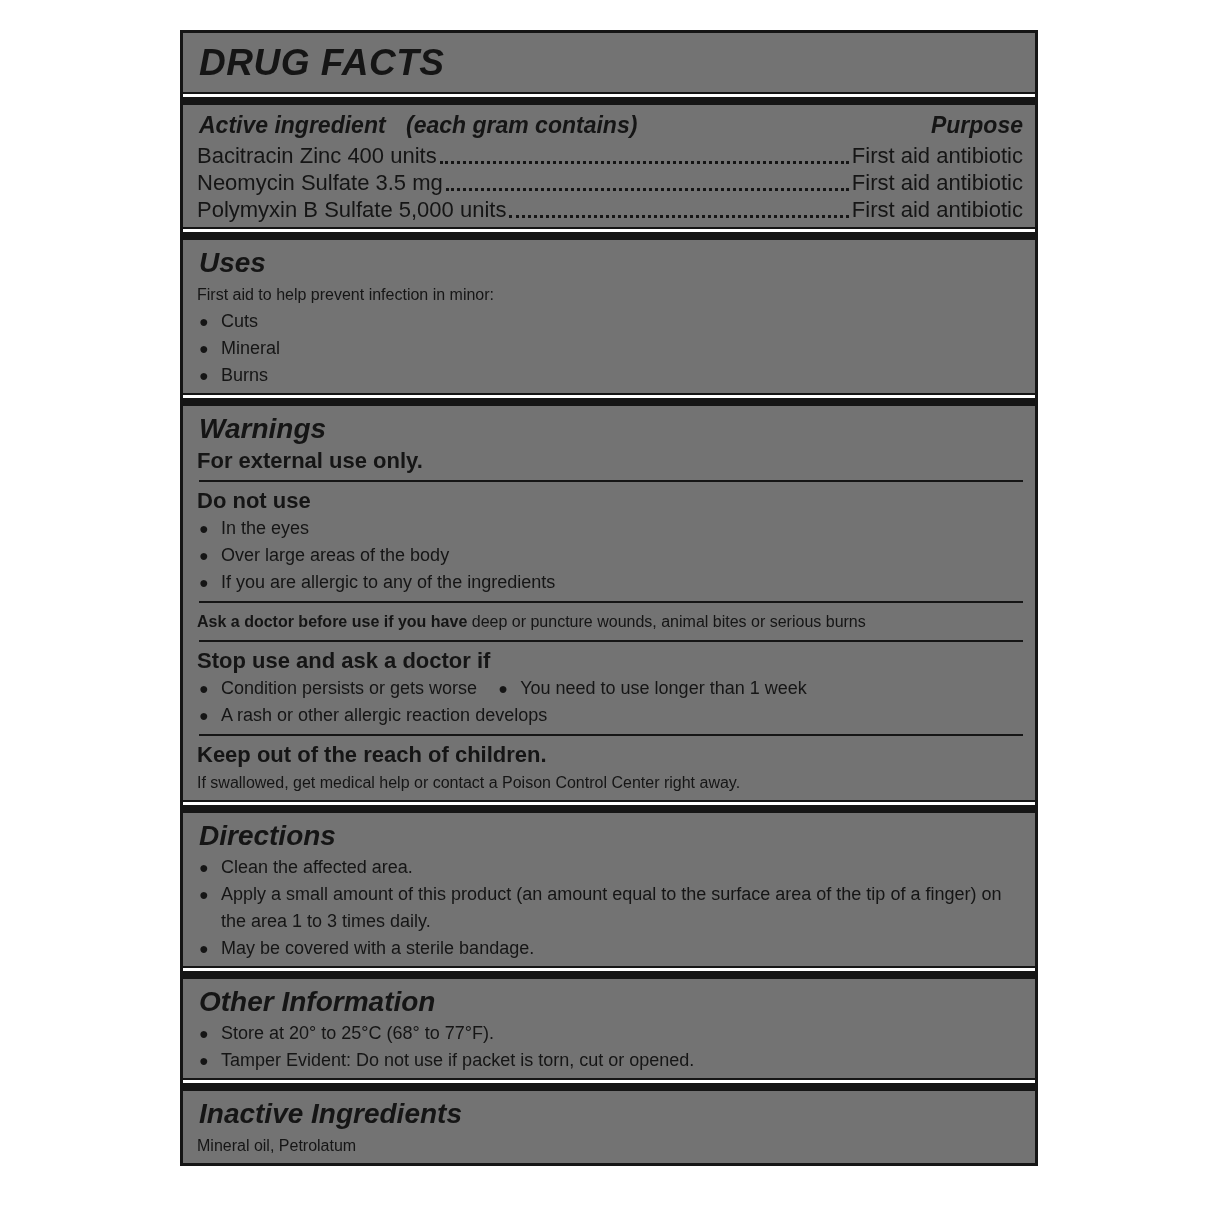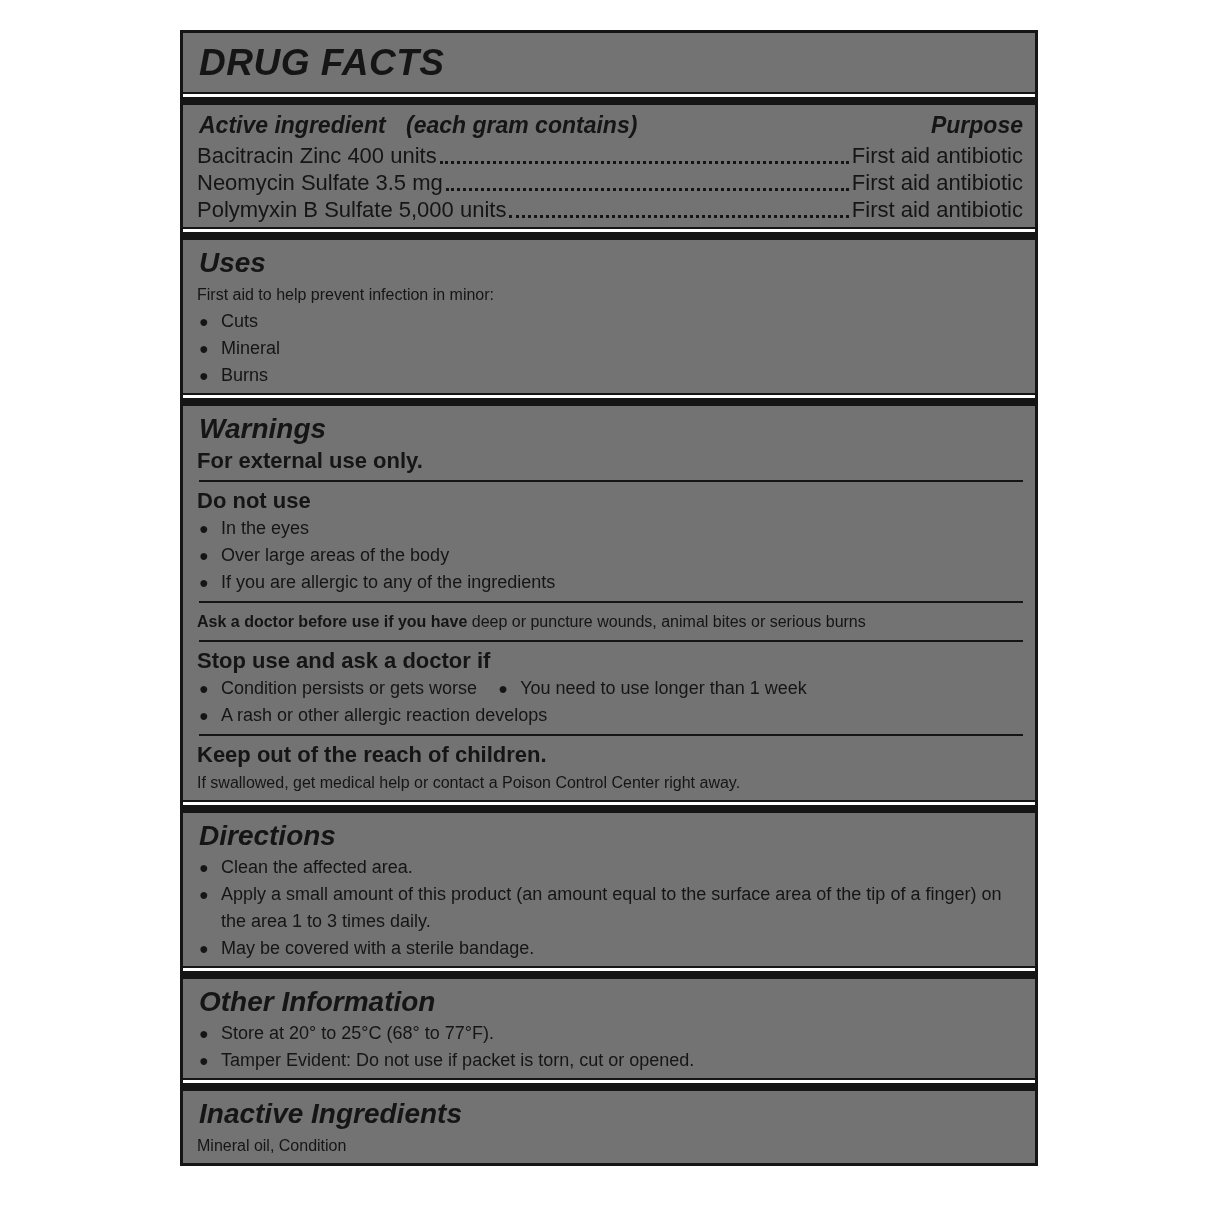--- a/index.html
+++ b/index.html
@@ -227,16 +227,16 @@
   </div>
 
   <div class="divider">
       <div class="thin"></div>
       <div class="gap"></div>
       <div class="bar"></div>
     </div>
 
   <div class="section">
     <div class="sec-heading">Inactive Ingredients</div>
-    <div class="body-text">Mineral oil, Condition</div>
+    <div class="body-text">Mineral oil, Petrolatum</div>
   </div>
 
 </div>
 
 </body></html>

